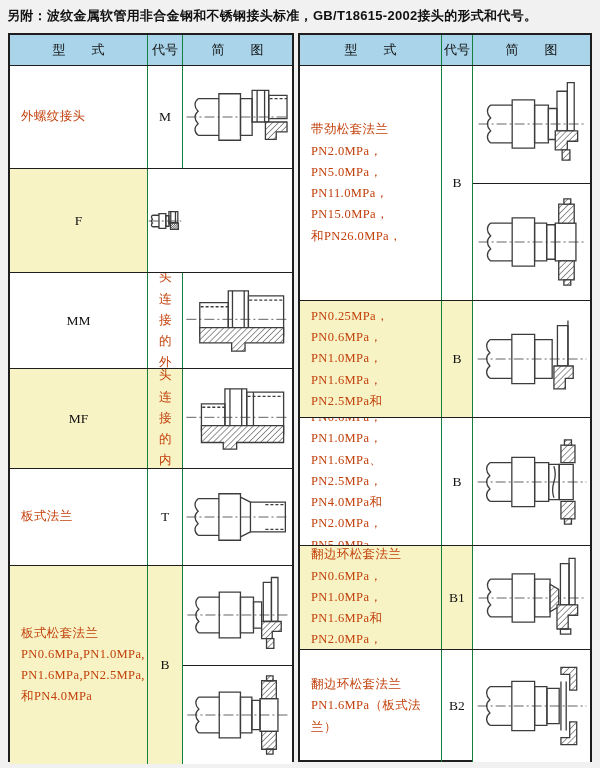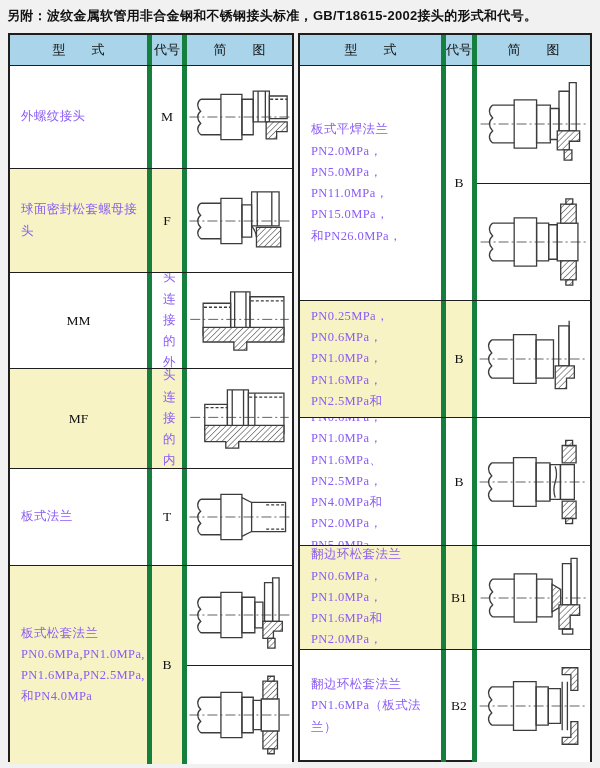--- a/index.html
+++ b/index.html
@@ -15,30 +15,30 @@
   .tbl{
     position:absolute;top:33px;background:#fff;
     border:2px solid #1e1e1e;box-sizing:border-box;
   }
   #tbl-left{left:8px;width:286px;height:729px;}
   #tbl-right{left:298px;width:294px;height:729px;}
   .row{display:grid;box-sizing:border-box;border-top:1px solid #1e1e1e;}
   .row:first-child{border-top:none;}
   #tbl-left .row{grid-template-columns:137px 35px 1fr;}
   #tbl-right .row{grid-template-columns:141px 31px 1fr;}
-  .cell{border-left:5px solid #15803d;box-sizing:border-box;min-width:0;overflow:hidden;}
+  .cell{border-left:1px solid #15803d;box-sizing:border-box;min-width:0;overflow:hidden;}
   .cell:first-child{border-left:none;}
   .head .cell{
     background:#a9d4e9;display:flex;align-items:center;justify-content:center;
     font-family:Liberation Sans, sans-serif;font-size:13px;color:#111;
   }
   .type-cell{
     display:flex;align-items:center;text-align:left;
     padding:4px 4px 4px 11px;
-    font-family:"Liberation Serif",serif;font-size:12.5px;color:#8b5cf6;
+    font-family:"Liberation Serif",serif;font-size:12.5px;color:#c2410c;
     line-height:1.7;letter-spacing:.4px;white-space:pre-line;
   }
   .code-cell{
     display:flex;align-items:center;justify-content:center;
     font-family:"Liberation Serif",serif;font-size:13.5px;color:#111;
   }
   .diag-cell{display:flex;align-items:center;justify-content:center;background:#fff;}
   .hl .type-cell,.hl .code-cell{background:#f7f3c5;}
   .diag-split{flex-direction:column;align-items:stretch;padding:0;}
   .diag-split .half{flex:1;display:flex;align-items:center;justify-content:center;}
@@ -78,21 +78,20 @@
           <path d="M82 18 h20 v38 h-20 z M88 18 v38 M97 18 v38"></path>
           <rect x="102" y="24" width="22" height="28"></rect>
           <path stroke-dasharray="3 2" d="M103 28 H124"></path>
           <path fill="url(#h1)" d="M98 56 h26 v12 h-13 v9 h-13 z"></path>
         </g>
       </svg>
     </div>
   </div>
 
   <div class="row hl" style="height:104px">
-    <div class="cell type-cell">球面密封松套螺母接头</div>
     <div class="cell code-cell">F</div>
     <div class="cell diag-cell">
       <svg class="diag" width="108" height="92" viewBox="0 0 130 100">
         <defs>
             <pattern id="h2" width="5" height="5" patternUnits="userSpaceOnUse" patternTransform="rotate(45)">
               <rect width="5" height="5" fill="#fff"></rect>
               <line x1="0" y1="0" x2="0" y2="5" stroke="#5a5a5a" stroke-width="1.3"></line>
             </pattern>
           </defs>
         <g stroke="#3c3c3c" fill="none" stroke-width="1.3">
@@ -232,21 +231,21 @@
 
 <div class="tbl" id="tbl-right">
 
   <div class="row head" style="height:30px">
     <div class="cell">型　　式</div>
     <div class="cell">代号</div>
     <div class="cell">简　　图</div>
   </div>
 
   <div class="row" style="height:235px">
-    <div class="cell type-cell">板式平焊法兰
+    <div class="cell type-cell">带劲松套法兰
 PN2.0MPa，PN5.0MPa，
 PN11.0MPa，PN15.0MPa，
 和PN26.0MPa，</div>
     <div class="cell code-cell">B</div>
     <div class="cell diag-cell diag-split">
       <div class="half">
         <svg class="diag" width="112" height="104" viewBox="0 0 130 100">
           <defs>
               <pattern id="h7" width="5" height="5" patternUnits="userSpaceOnUse" patternTransform="rotate(45)">
                 <rect width="5" height="5" fill="#fff"></rect>

